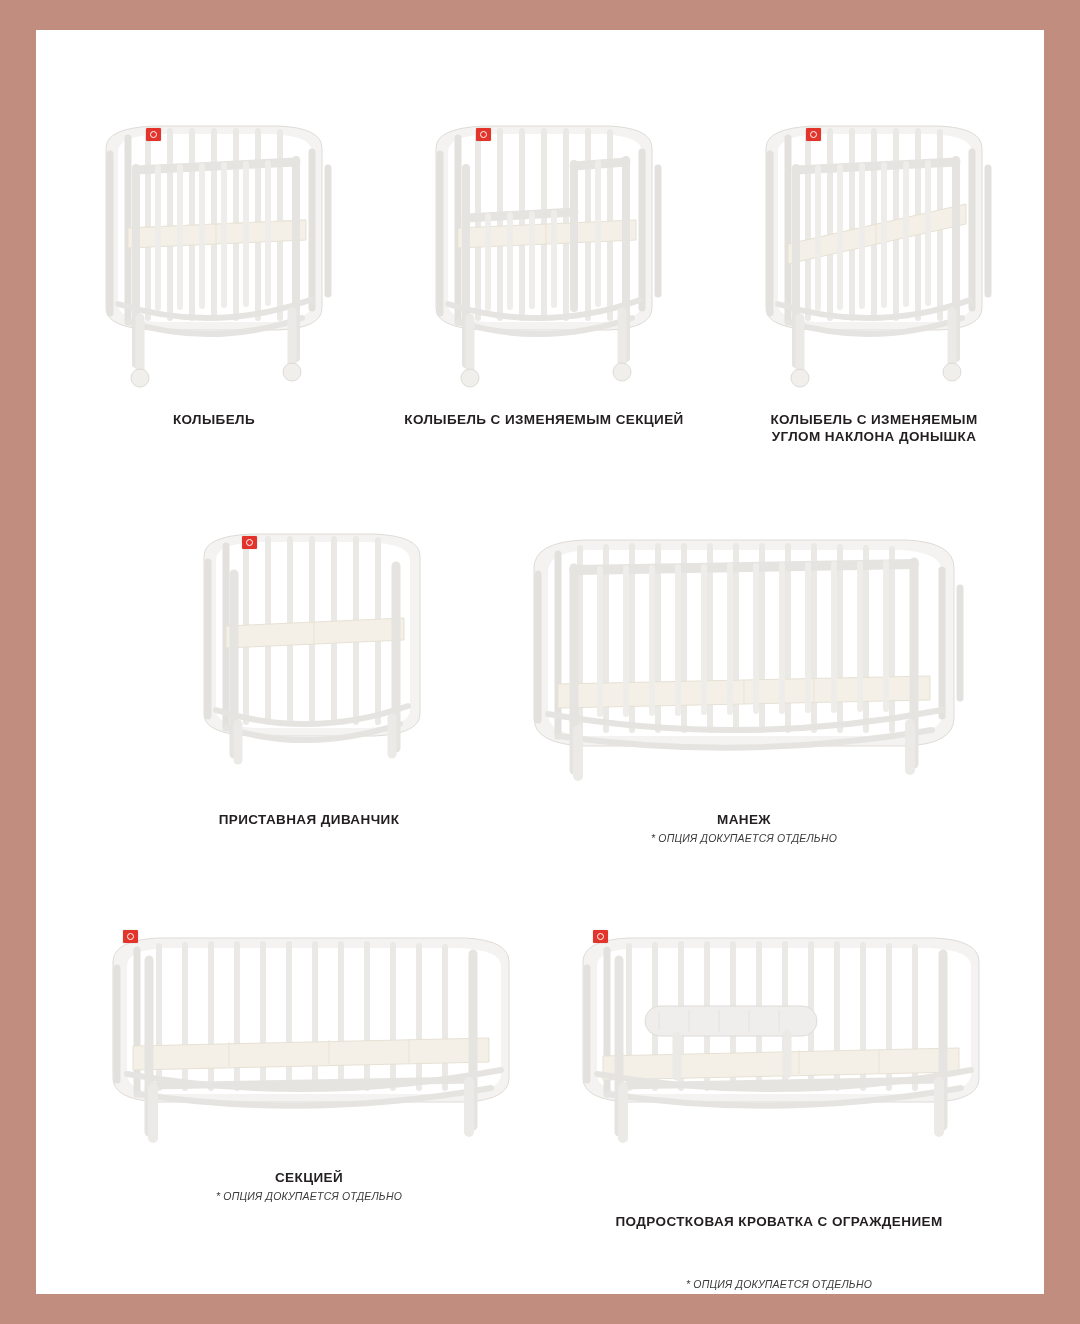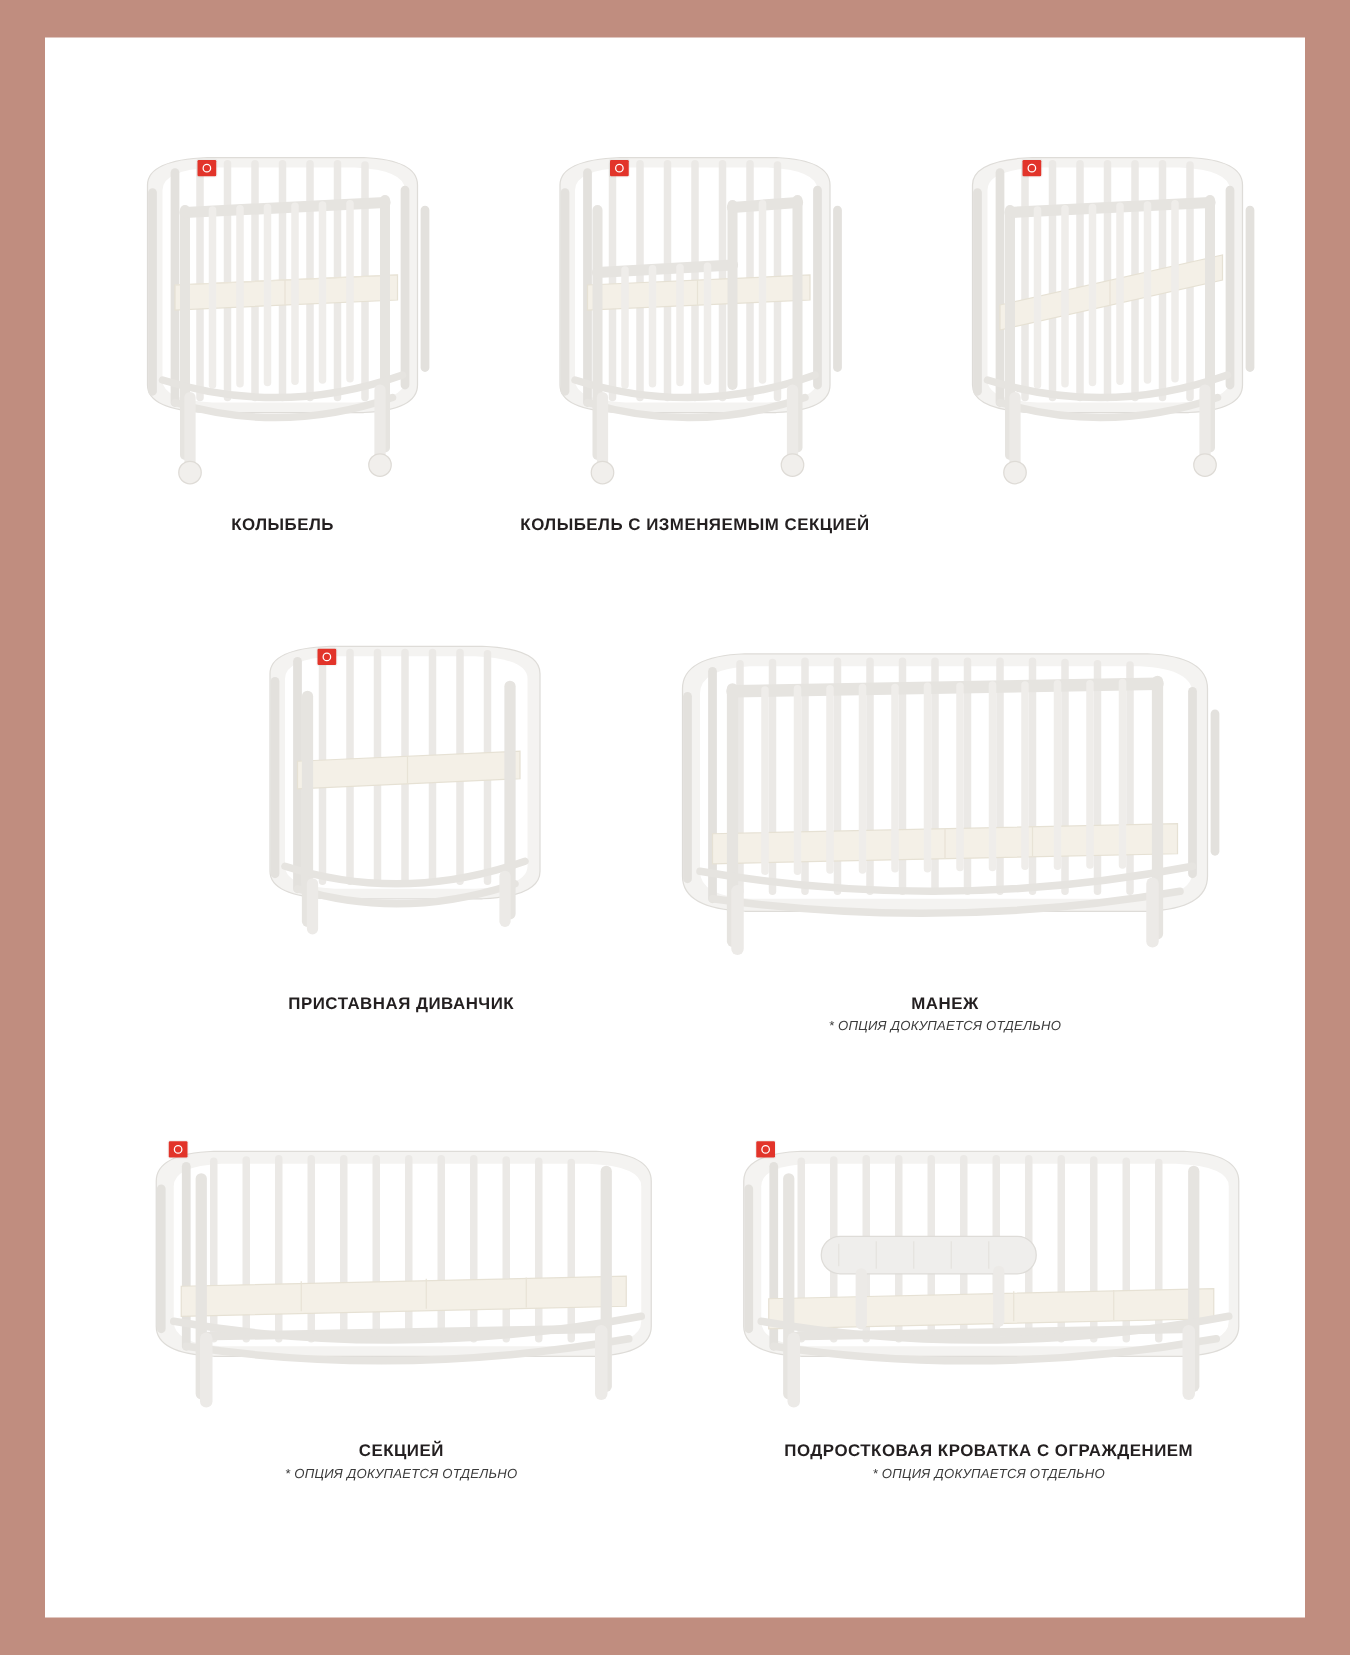--- a/index.html
+++ b/index.html
@@ -16,21 +16,21 @@
   .page {
     position: absolute;
     left: 36px;
     top: 30px;
     width: 1008px;
     height: 1264px;
     background: #ffffff;
   }
   .grid {
     position: absolute;
-    left: 16px;
+    left: 4px;
     top: 0;
     width: 1008px;
     height: 1264px;
   }
   .row {
     display: flex;
     justify-content: center;
     align-items: flex-start;
     width: 100%;
   }
@@ -275,20 +275,22 @@
             </g>
             <g stroke="#eceae7" stroke-width="9" stroke-linecap="round">
               <path d="M56 210 L56 262"></path>
                 <path d="M208 204 L208 256"></path>
             </g>
             <circle cx="56" cy="270" r="9" fill="#f1efec" stroke="#dedbd6"></circle>
             <circle cx="208" cy="264" r="9" fill="#f1efec" stroke="#dedbd6"></circle>
           </svg>
           <div class="logo" style="left:62px; top:20px;"></div>
         </div>
+        <div class="caption">КОЛЫБЕЛЬ С ИЗМЕНЯЕМЫМ
+УГЛОМ НАКЛОНА ДОНЫШКА</div>
       </div>
     </div>
 
     <div class="row row-2">
 
       <div class="cell" style="width:400px;">
         <div class="cell-art art">
           <svg width="270" height="290" viewBox="0 0 270 290" aria-hidden="true">
             <path d="M30 48 Q30 28 78 26 L200 26 Q246 28 246 48 L246 206 Q246 226 200 228 L78 228 Q30 226 30 206 Z" fill="#f4f3f1" stroke="#dedcd8"></path>
             <path d="M42 52 Q42 36 82 34 L194 34 Q236 36 236 52 L236 202 Q236 218 194 220 L82 220 Q42 218 42 202 Z" fill="#ffffff" stroke="none"></path>
@@ -450,21 +452,21 @@
               <path d="M64 182 L64 232"></path>
                 <path d="M380 176 L380 226"></path>
             </g>
           </svg>
           <div class="logo" style="left:34px; top:24px;"></div>
         </div>
         <div class="caption">СЕКЦИЕЙ</div>
         <div class="subcaption">* ОПЦИЯ ДОКУПАЕТСЯ ОТДЕЛЬНО</div>
       </div>
 
-      <div class="cell" style="width:470px;">
+      <div class="cell" style="width:470px;gap:44px;">
         <div class="cell-art art">
           <svg width="440" height="250" viewBox="0 0 440 250" aria-hidden="true">
             <path d="M24 56 Q24 34 70 32 L376 32 Q420 34 420 56 L420 172 Q420 194 376 196 L70 196 Q24 194 24 172 Z" fill="#f4f3f1" stroke="#dedcd8"></path>
             <path d="M38 60 Q38 44 76 42 L370 42 Q412 44 412 60 L412 168 Q412 186 370 188 L76 188 Q38 186 38 168 Z" fill="#ffffff" stroke="none"></path>
             <g stroke="#e3e1dd" stroke-width="7" stroke-linecap="round" fill="none">
               <path d="M28 62 L28 174"></path>
                 <path d="M48 44 L48 188"></path>
             </g>
             <g stroke="#ebe9e6" stroke-width="6" stroke-linecap="round">
               <path d="M70 40 L70 182"></path>

